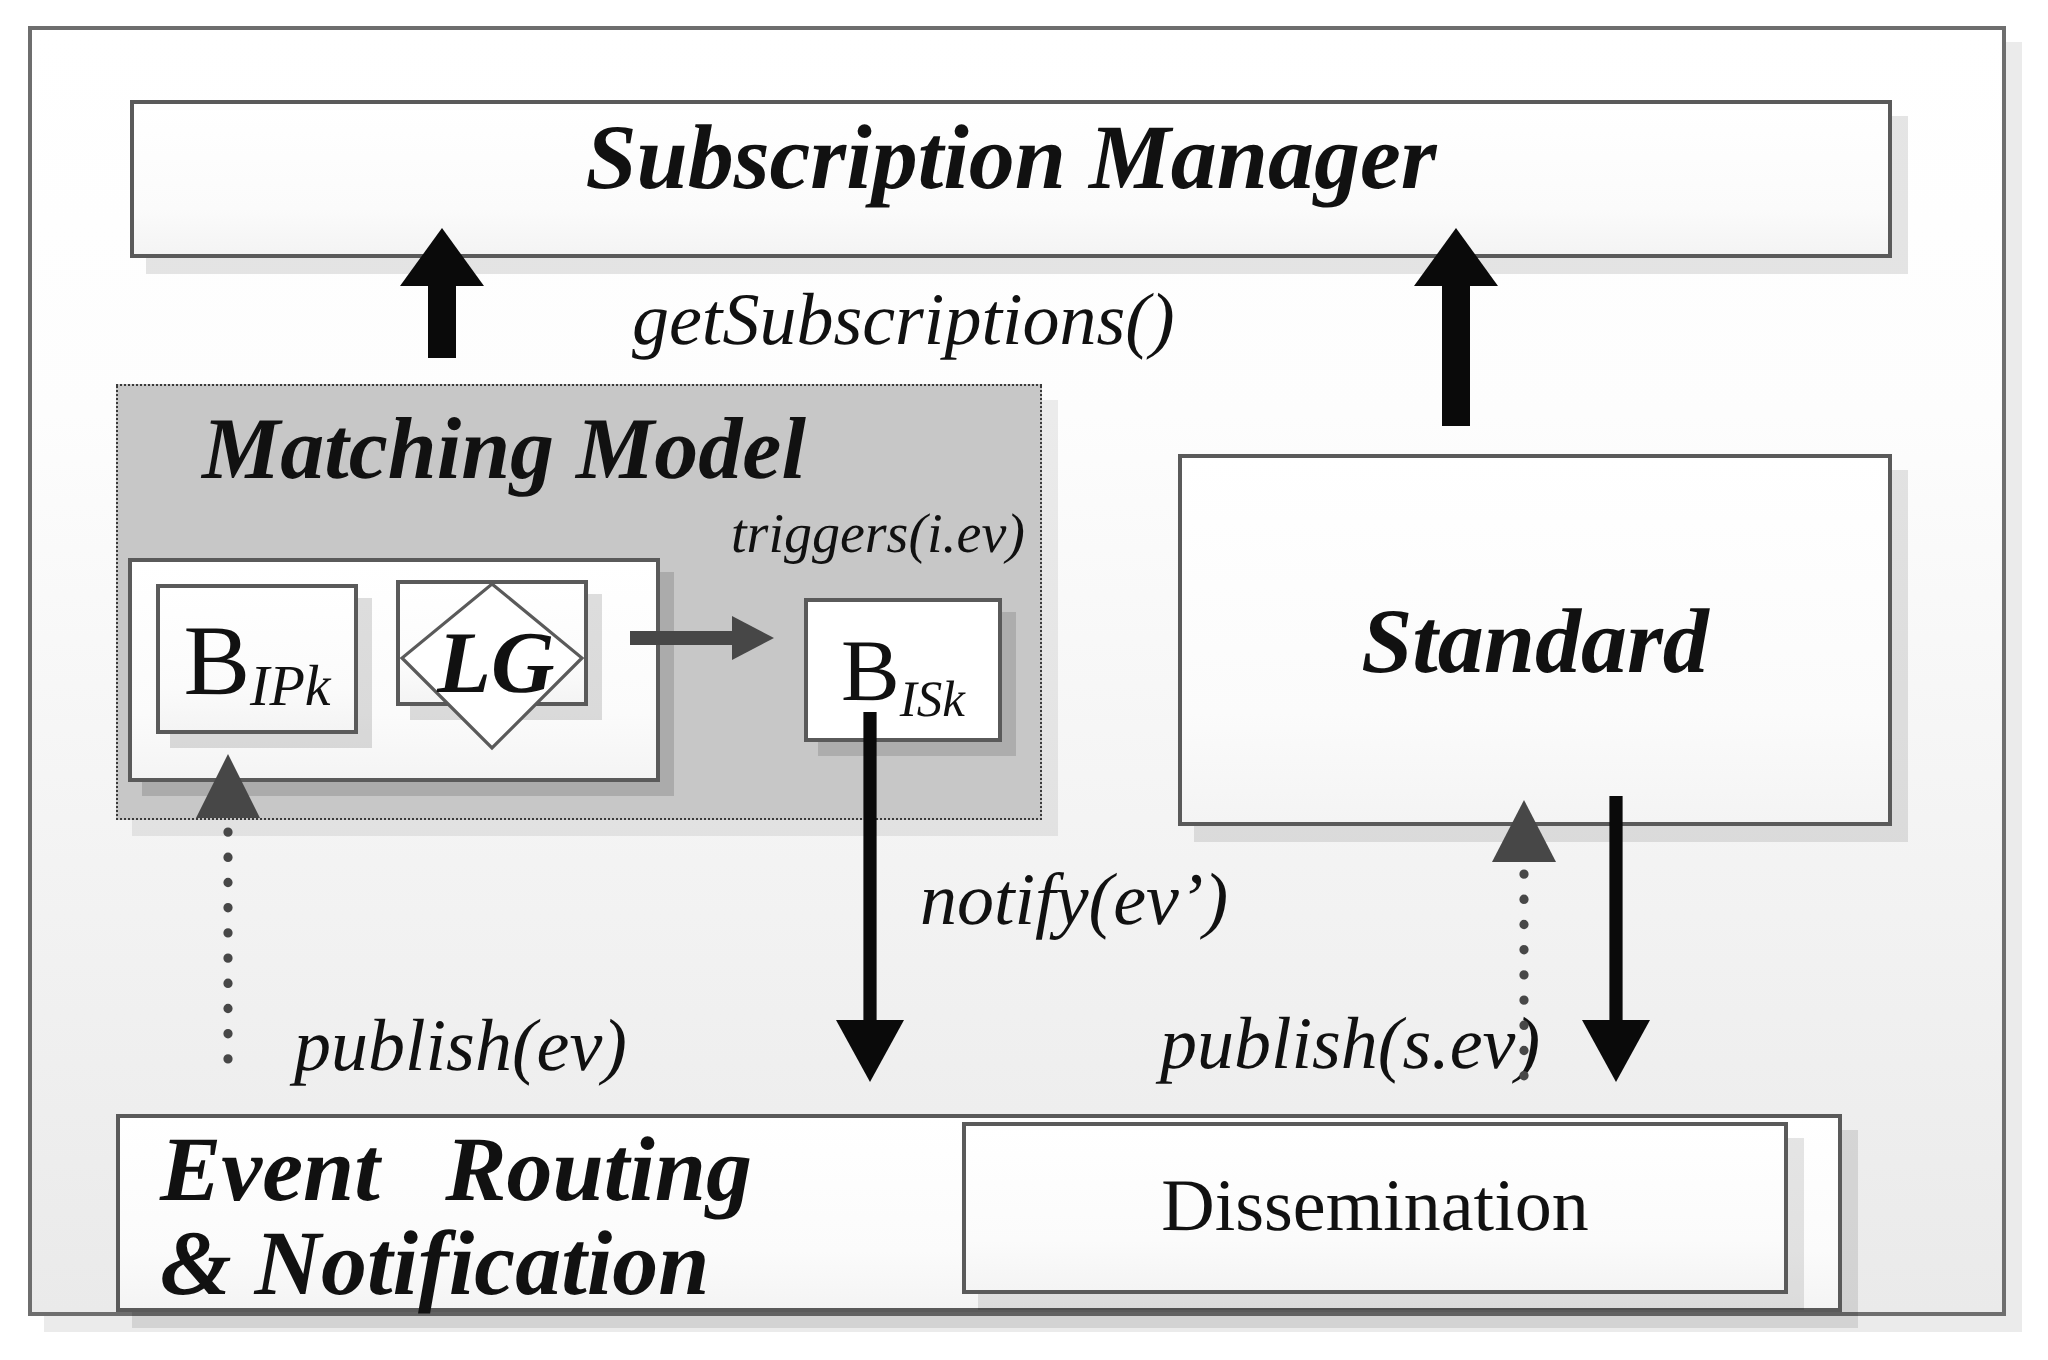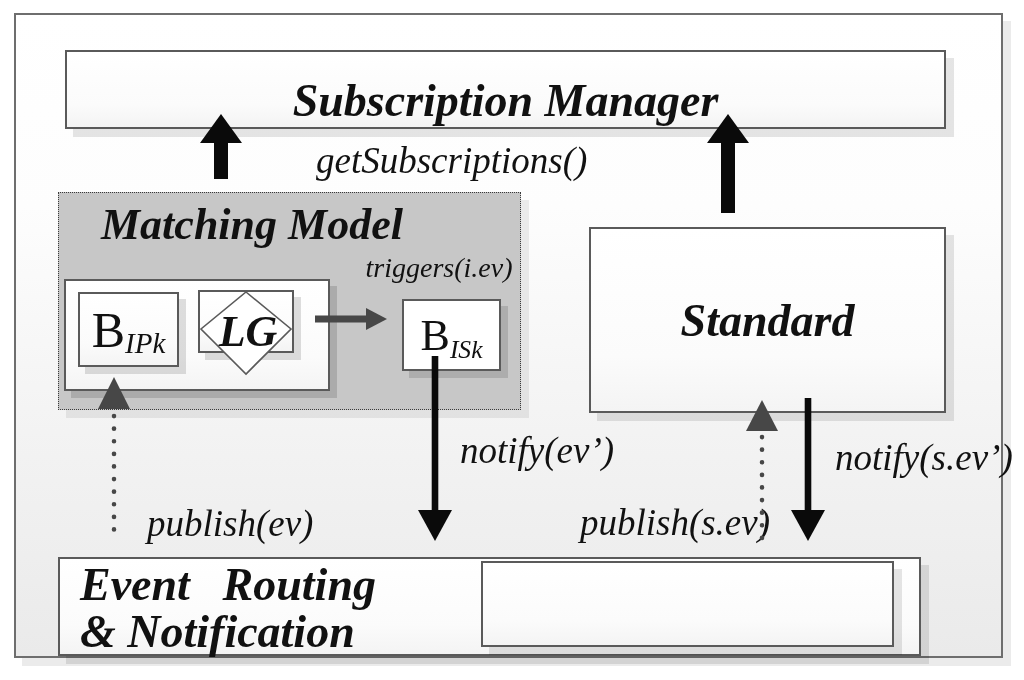--- a/index.html
+++ b/index.html
@@ -20,21 +20,21 @@
     box-shadow:8px 8px 0 rgba(0,0,0,0.08);
   }
 
   .node{
     position:absolute;border:2px solid var(--box-border);
     background:linear-gradient(180deg,#ffffff 0%,#fbfbfb 70%,#f4f4f4 100%);
     box-shadow:8px 8px 0 rgba(0,0,0,0.10);
   }
   .heading{font-weight:bold;font-style:italic;color:var(--text);}
 
-  .sub-mgr{left:49px;top:35px;width:881px;height:79px;display:flex;align-items:flex-end;justify-content:center;font-size:46px;}
+  .sub-mgr{left:49px;top:35px;width:881px;height:79px;display:flex;align-items:flex-start;justify-content:center;font-size:46px;}
 
   .matching-model{
     position:absolute;left:42px;top:177px;width:463px;height:218px;
     background:var(--matching-model-fill);
     border:1px dotted #3a3a3a;
     box-shadow:8px 8px 0 rgba(0,0,0,0.07);
   }
   .mm-label{position:absolute;left:42px;top:6px;font-size:44px;font-weight:bold;font-style:italic;}
 
   .mm-inner{left:48px;top:264px;width:266px;height:112px;box-shadow:7px 7px 0 rgba(0,0,0,0.14);}
@@ -104,28 +104,28 @@
 
   <div class="node heading event-routing">
     <div class="er-line1">
       <span>Event</span>
       <span>Routing</span>
     </div>
     <div>&amp; Notification</div>
   </div>
 
   <div class="node dissemination">
+    <span>Dissemination</span>
   </div>
 
   <div class="edge-label lbl-getsubs">getSubscriptions()</div>
   <div class="edge-label lbl-triggers">triggers(i.ev)</div>
   <div class="edge-label lbl-notify-ev">notify(ev’)</div>
   <div class="edge-label lbl-publish-ev">publish(ev)</div>
   <div class="edge-label lbl-publish-sev">publish(s.ev)</div>
-  <div class="edge-label lbl-notify-sev">notify(s.ev’)</div>
 </div>
 
 <svg class="overlay" viewBox="0 0 1024 680">
 
   <g>
     <rect class="fill-black" x="214" y="141" width="14" height="38"></rect>
     <polygon class="fill-black" points="200,143 242,143 221,114"></polygon>
   </g>
 
   <g>

